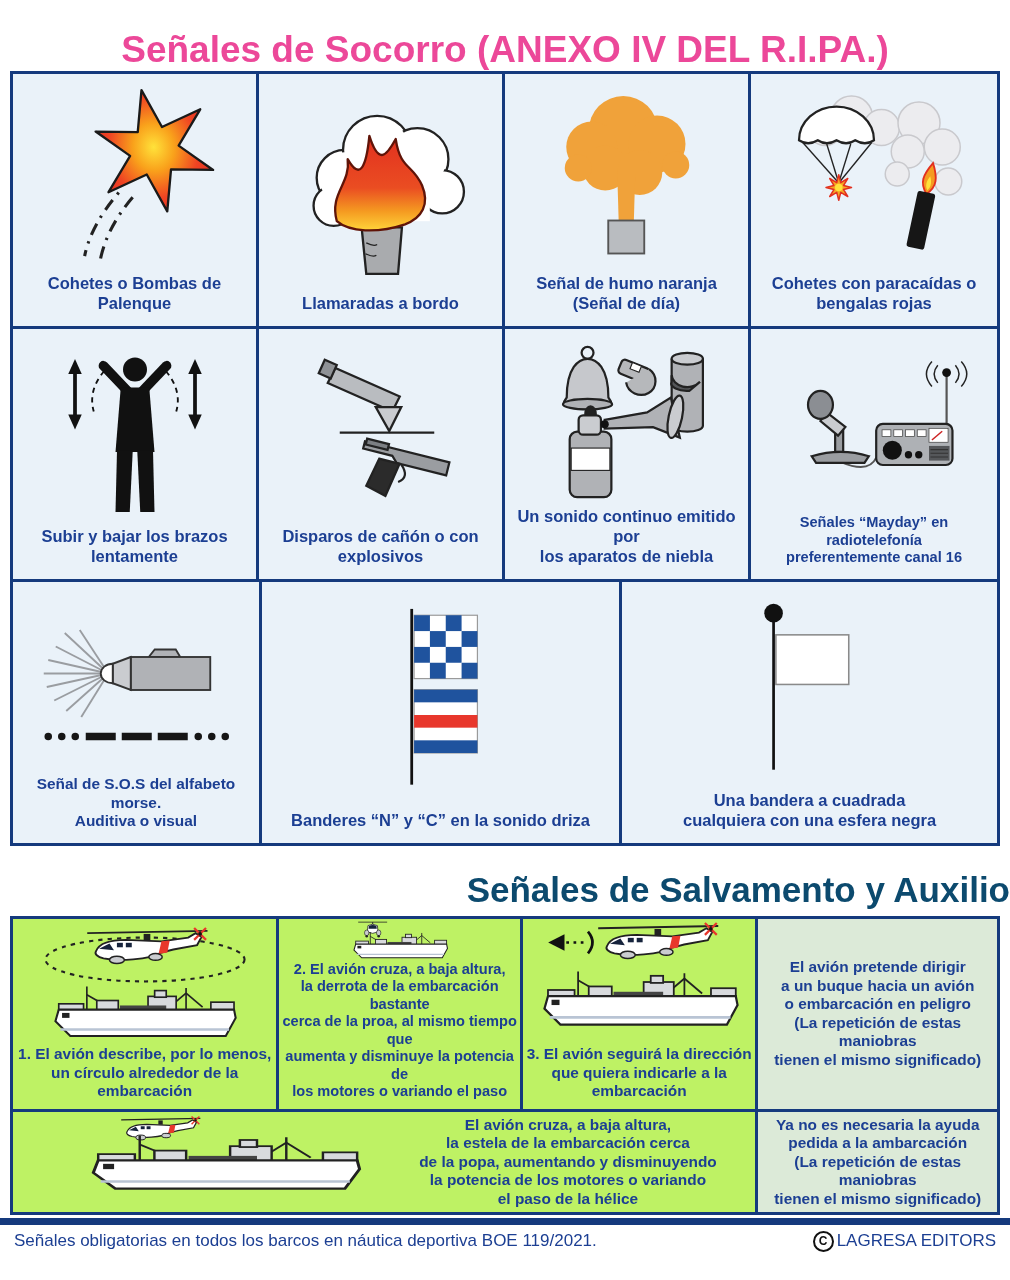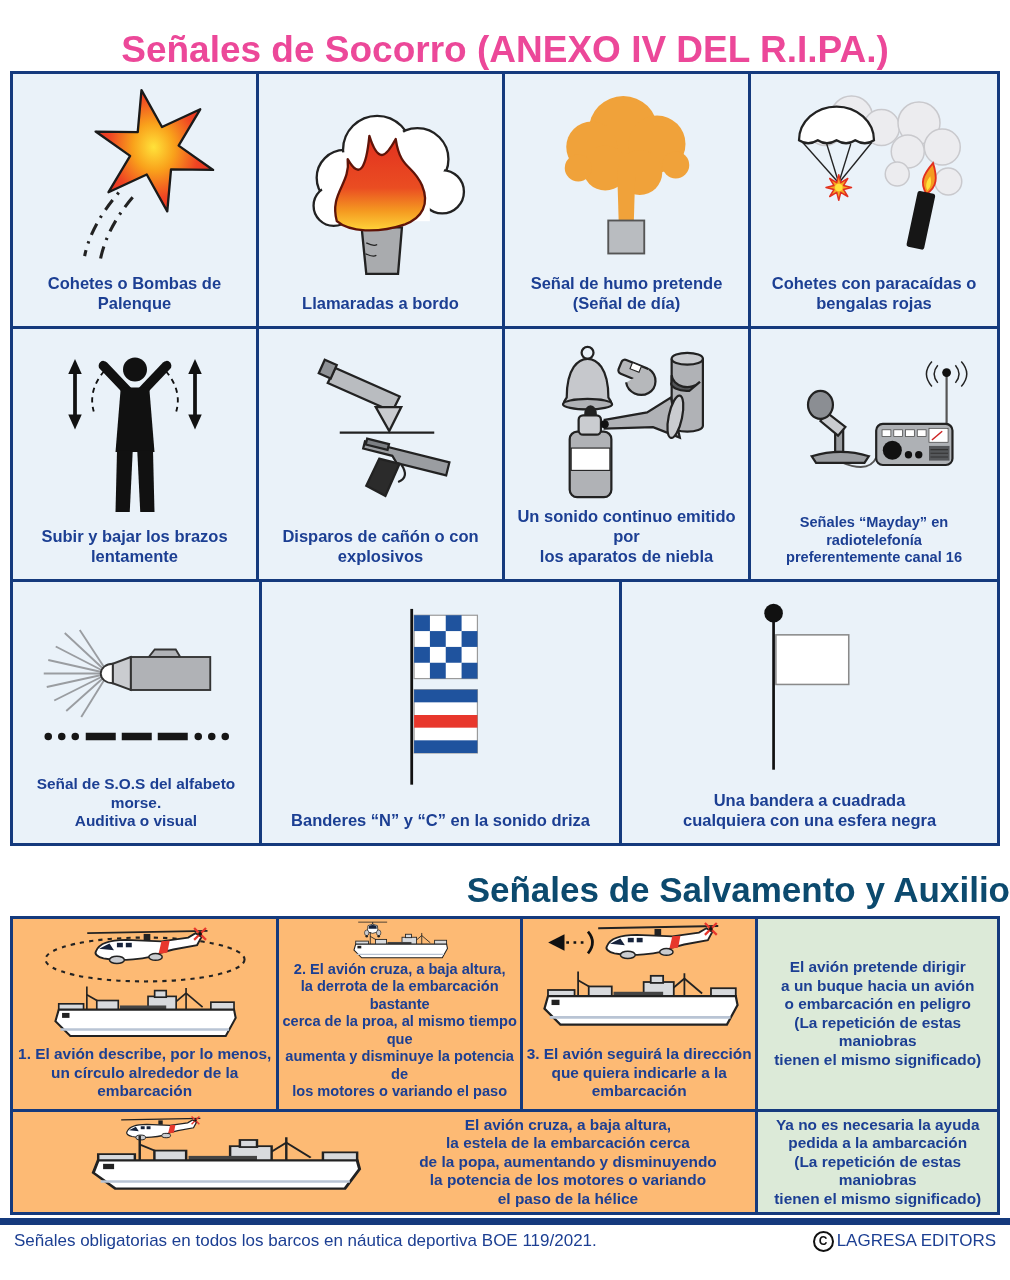--- a/index.html
+++ b/index.html
@@ -21,21 +21,21 @@
   .art{flex:1;display:flex;align-items:center;justify-content:center;width:100%;min-height:0;}
   .art svg{max-height:100%;max-width:100%;}
   .cap{white-space:pre-line;text-align:center;font-weight:bold;color:#1c3f93;
        font-size:16.5px;line-height:1.2;padding:0 4px 12px;}
   .cap-sm{font-size:14.6px;}
   .cap-md{font-size:15.4px;}
 
   
   .s1{grid-template-columns:268fr 245fr 237fr 240fr;height:190px;}
   .s2{grid-template-columns:750fr 240fr;height:100px;}
-  .scell{background:#fdba74;border-right:3px solid #153a7d;box-sizing:border-box;
+  .scell{background:#bef264;border-right:3px solid #153a7d;box-sizing:border-box;
          display:flex;flex-direction:column;align-items:center;overflow:hidden;}
   .scell:last-child{border-right:none;}
   .scell .cap{padding:0 3px 8px;}
   .green{background:#dcead8;justify-content:center;}
   .green .cap{padding:0 6px;}
   .wide{flex-direction:row;align-items:center;padding-left:48px;}
   .wide .art{flex:0 0 46%;height:100%;}
   .wide .cap{flex:1;padding:0 6px;}
 
   .footer-bar{margin-top:3px;height:7px;background:#153a7d;}
@@ -351,21 +351,21 @@
             </svg>
           </div>
         <div class="cap">Llamaradas a bordo</div>
       </div>
       <div class="cell">
         <div class="art">
             <svg width="200" height="180">
               <use href="#ic-smoke"></use>
             </svg>
           </div>
-        <div class="cap">Señal de humo pretende
+        <div class="cap">Señal de humo naranja
 (Señal de día)</div>
       </div>
       <div class="cell">
         <div class="art">
             <svg width="200" height="180">
               <use href="#ic-parachute"></use>
             </svg>
           </div>
         <div class="cap">Cohetes con paracaídas o
 bengalas rojas</div>

